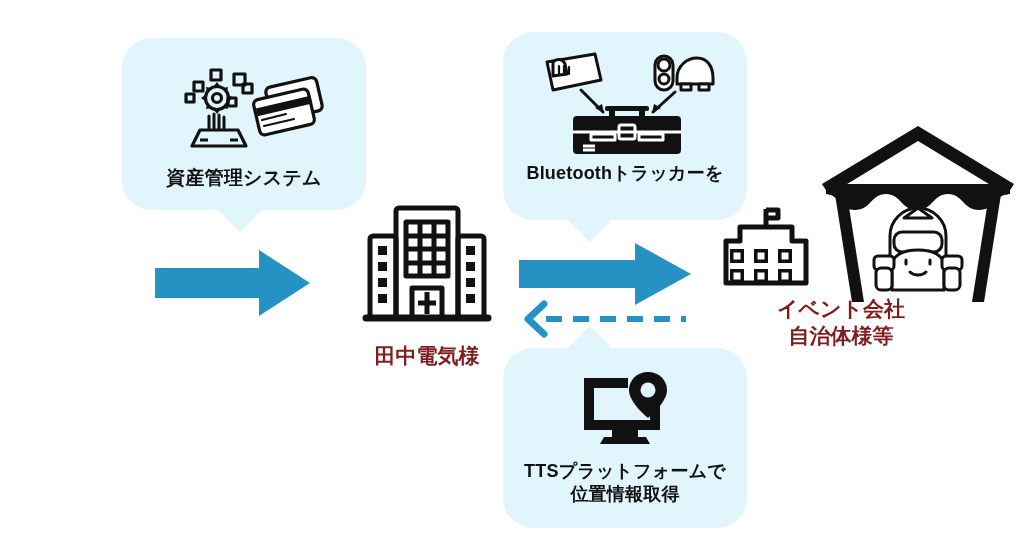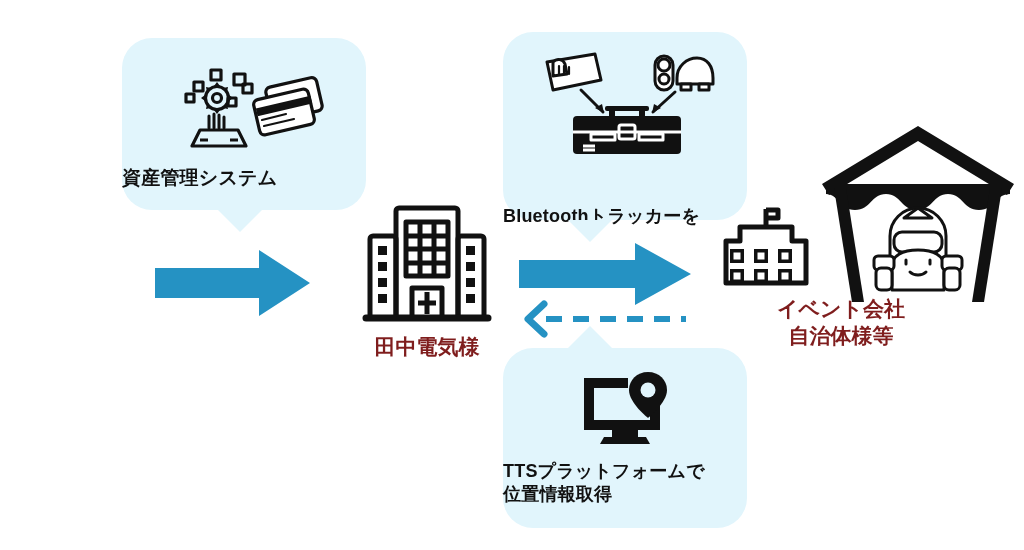--- a/index.html
+++ b/index.html
@@ -30,21 +30,21 @@
     left: 0;
     right: 0;
     display: flex;
     justify-content: center;
     align-items: flex-end;
   }
   .card-text {
     position: absolute;
     left: 0;
     right: 0;
-    text-align: left;
+    text-align: center;
     color: #111111;
     font-weight: bold;
     font-size: 19px;
     line-height: 1.28;
     letter-spacing: 0.2px;
     white-space: nowrap;
   }
   .tail {
     position: absolute;
     width: 0;
@@ -162,21 +162,21 @@
           <rect x="38" y="70" width="108" height="38" rx="4"></rect>
         </g>
         <g fill="none" stroke="#ffffff" stroke-width="3" stroke-linejoin="round">
           <path d="M38 86 h108"></path>
           <rect x="84" y="79" width="16" height="14" rx="2"></rect>
           <path d="M56 88 h24 l0 6 l-24 0 z M104 88 h24 l0 6 l-24 0 z"></path>
           <path d="M48 100 h12 M48 104 h12"></path>
         </g>
       </svg>
     </div>
-    <div class="card-text" style="top:130px; font-size:18px;margin-top:43px;">
+    <div class="card-text" style="top:130px; font-size:18px;">
       <span>Bluetoothトラッカーを</span><br>
     </div>
   </div>
   <div class="tail tail-down" style="left:568px; top:220px;"></div>
 
   <div class="card" style="left:503px; top:348px; width:244px; height:180px;">
     <div class="card-icon" style="top:22px; height:80px;">
       <svg width="110" height="80" viewBox="0 0 110 80" aria-hidden="true">
         <g fill="#111111">
 
@@ -220,21 +220,21 @@
           <rect x="16" y="62" width="9" height="9"></rect>
           <rect x="16" y="78" width="9" height="9"></rect>
           <rect x="16" y="94" width="9" height="9"></rect>
           <rect x="104" y="46" width="9" height="9"></rect>
           <rect x="104" y="62" width="9" height="9"></rect>
           <rect x="104" y="78" width="9" height="9"></rect>
           <rect x="104" y="94" width="9" height="9"></rect>
         </g>
       </svg>
     </div>
-    <div class="node-label" style="margin-top:0;font-family:Liberation Serif, serif;">田中電気様</div>
+    <div class="node-label" style="margin-top:8px;">田中電気様</div>
   </div>
 
   <div class="node" style="left:706px; top:120px; width:318px;">
 
     <div style="position:absolute; left:14px; top:85px;">
       <svg width="92" height="82" viewBox="0 0 92 82" aria-hidden="true">
         <g fill="none" stroke="#111111" stroke-width="5" stroke-linejoin="round">
           <path d="M46 4 v16 M46 5 h12 v8 h-12"></path>
           <path d="M20 22 h52 v14 h14 v42 h-80 v-42 h14 z"></path>
         </g>

